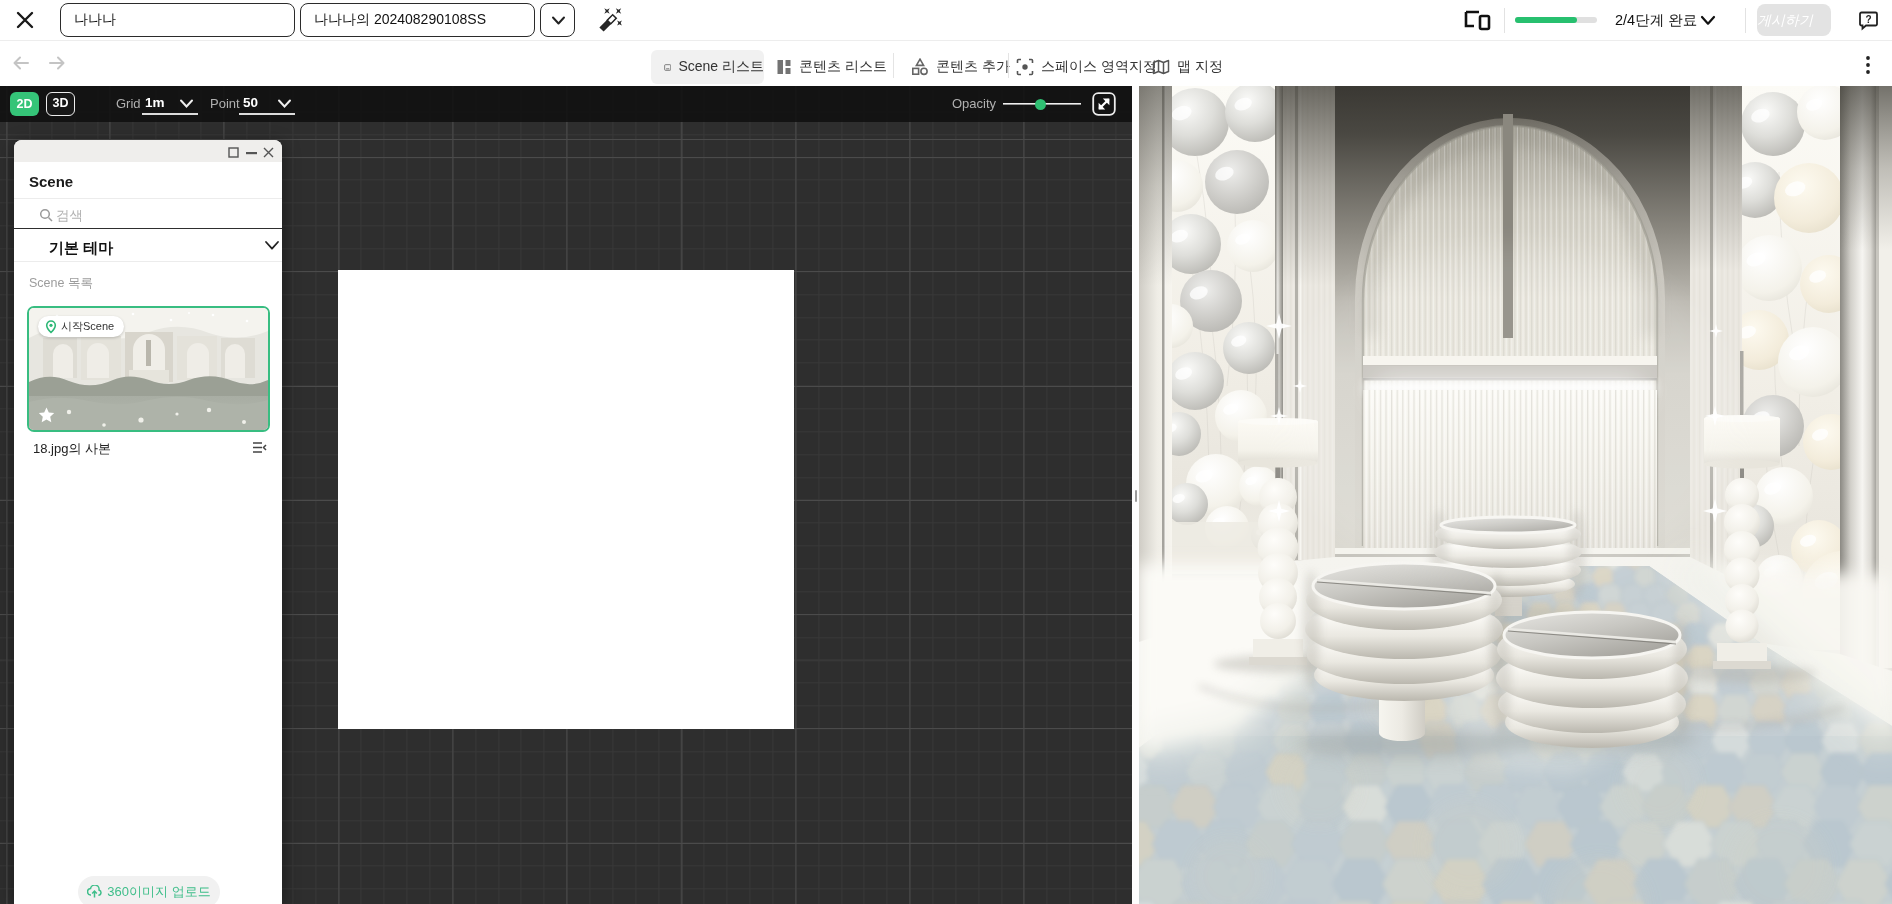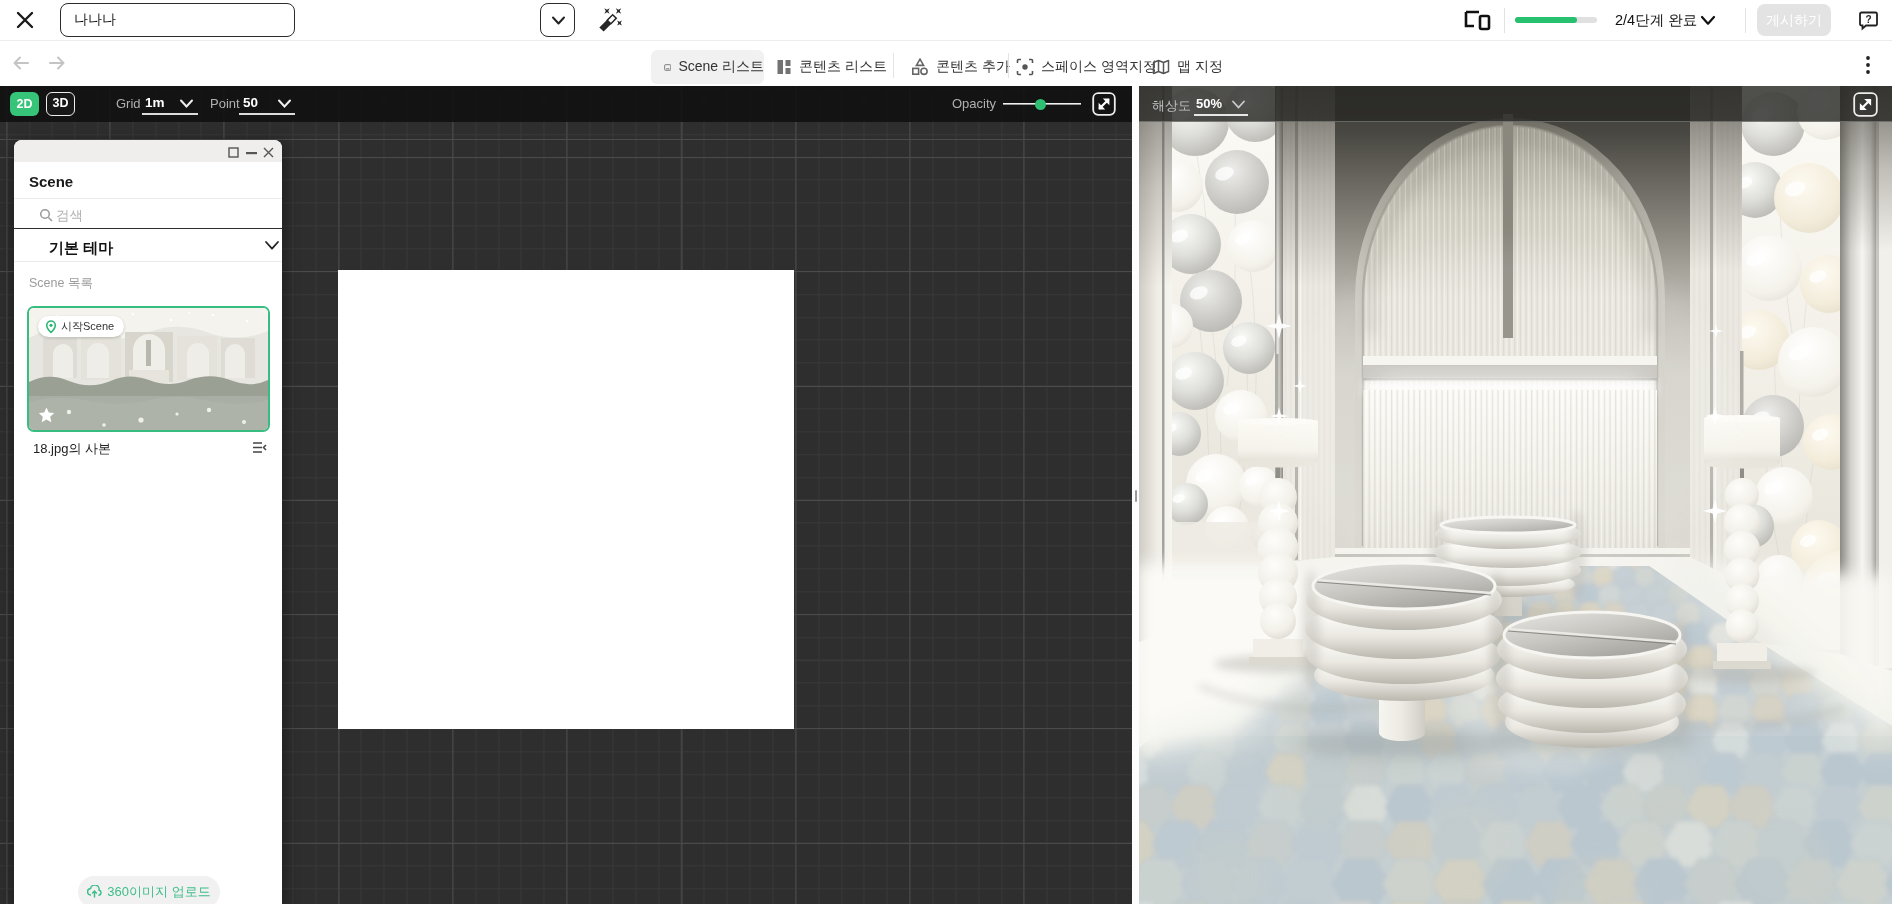--- a/index.html
+++ b/index.html
@@ -10,21 +10,21 @@
 
   
   #hdr { position:absolute; left:0; top:0; width:1892px; height:41px; background:#fff;
          border-bottom:1px solid #ededed; z-index:30; }
   .inp { position:absolute; top:3px; height:34px; border:1.5px solid #2b2b2b; border-radius:8px;
          background:#fff; font-size:14px; color:#111; line-height:31px; padding-left:13px; }
   #ddbtn { position:absolute; left:540px; top:3px; width:35px; height:34px; border:1.5px solid #2b2b2b;
            border-radius:8px; background:#fff; }
   .vdiv { position:absolute; top:8px; width:1px; height:25px; background:#e2e2e2; }
   #pubbtn { position:absolute; left:1757px; top:4px; width:74px; height:32px; background:#e3e3e3;
-            border-radius:8px; color:#fff; font-size:14px; text-align:center; line-height:32px; }
+            border-radius:8px; color:#fff; font-size:14px; line-height:32px;font-style:italic; }
   #progress { position:absolute; left:1515px; top:17px; width:82px; height:6px; background:#e0e0e0; border-radius:3px; }
   #progress > div { width:62px; height:6px; background:#27c06f; border-radius:3px; }
   #steptxt { position:absolute; left:1615px; top:11px; font-size:14.5px; color:#111; }
 
   
   #sub { position:absolute; left:0; top:41px; width:1892px; height:45px; background:#fff; z-index:29; }
   .tab { position:absolute; top:9px; height:34px; border-radius:6px; display:flex; align-items:center;
          font-size:14px; color:#333; white-space:nowrap; overflow:hidden; }
   .tab svg { margin-right:7px; }
 
@@ -61,20 +61,21 @@
 </style>
 </head>
 <body>
 <div id="page">
 
   <div id="hdr">
     <svg class="abs" style="left:14px;top:9px" width="22" height="22" viewBox="0 0 22 22">
       <path d="M4 4 L18 18 M18 4 L4 18" stroke="#1a1a1a" stroke-width="2.4" stroke-linecap="round"></path>
     </svg>
     <div class="inp" style="left:60px;width:235px;">나나나</div>
+    <div class="inp" style="left:300px;width:235px;">나나나의 202408290108SS</div>
     <div id="ddbtn">
       <svg class="abs" style="left:10px;top:11px" width="15" height="11" viewBox="0 0 15 11">
         <path d="M2 2.5 L7.5 8.5 L13 2.5" stroke="#222" stroke-width="2" fill="none" stroke-linecap="round" stroke-linejoin="round"></path>
       </svg>
     </div>
     <svg class="abs" style="left:596px;top:6px" width="30" height="28" viewBox="0 0 30 28">
       <path d="M5.5 23.5 L16.5 12.5" stroke="#262626" stroke-width="6" stroke-linecap="butt"></path>
       <path d="M12.5 16.5 L19 10" stroke="#262626" stroke-width="6.6" stroke-linecap="butt"></path>
       <path d="M13.6 15.4 L17.9 11.1" stroke="#fff" stroke-width="3.6" stroke-linecap="butt"></path>
       <g transform="translate(11,5) rotate(45)">
@@ -1028,32 +1029,18 @@
         <path d="M369 545 L537 558" stroke="#7b7973" stroke-width="1.2" opacity="0.8"></path>
 <path d="M140 227 L142.6 237.4 L153 240 L142.6 242.6 L140 253 L137.4 242.6 L127 240 L137.4 237.4 Z" fill="#ffffff" opacity="0.95"></path>
 <path d="M140 321 L141.8 328.2 L149 330 L141.8 331.8 L140 339 L138.2 331.8 L131 330 L138.2 328.2 Z" fill="#ffffff" opacity="0.95"></path>
 <path d="M140 414 L142.2 422.8 L151 425 L142.2 427.2 L140 436 L137.8 427.2 L129 425 L137.8 422.8 Z" fill="#ffffff" opacity="0.95"></path>
 <path d="M161 293 L162.4 298.6 L168 300 L162.4 301.4 L161 307 L159.6 301.4 L154 300 L159.6 298.6 Z" fill="#ffffff" opacity="0.95"></path>
 <path d="M576 320 L578.0 328.0 L586 330 L578.0 332.0 L576 340 L574.0 332.0 L566 330 L574.0 328.0 Z" fill="#ffffff" opacity="0.95"></path>
 <path d="M576 413 L578.4 422.6 L588 425 L578.4 427.4 L576 437 L573.6 427.4 L564 425 L573.6 422.6 Z" fill="#ffffff" opacity="0.95"></path>
 <path d="M577 238 L578.4 243.6 L584 245 L578.4 246.4 L577 252 L575.6 246.4 L570 245 L575.6 243.6 Z" fill="#ffffff" opacity="0.95"></path>
 <ellipse cx="371" cy="330" rx="230" ry="170" fill="#ffffff" opacity="0.12" filter="url(#b14)"></ellipse>
 </svg>
-    <div id="viewbar">
-      <div class="abs" style="left:13px;top:11px;color:#c2c2c2;">해상도</div>
-      <div class="abs" style="left:57px;top:10px;color:#fff;font-weight:bold;">50%</div>
-      <div class="abs" style="left:55px;top:28px;width:54px;height:1.5px;background:#e6e6e6;"></div>
-      <svg class="abs" style="left:92px;top:14px" width="15" height="10" viewBox="0 0 15 10">
-        <path d="M2 1.5 L7.5 7.5 L13 1.5" stroke="#ccc" stroke-width="1.8" fill="none" stroke-linecap="round"></path>
-      </svg>
-      <svg class="abs" style="left:714px;top:6px" width="25" height="25" viewBox="0 0 25 25">
-        <rect x="1.2" y="1.2" width="22.6" height="22.6" rx="5" fill="none" stroke="#ededed" stroke-width="1.8"></rect>
-        <path d="M7.5 17.5 L17.5 7.5" stroke="#fff" stroke-width="2.2" fill="none"></path>
-        <path d="M11.2 6.9 H18.1 V13.8 Z" fill="#fff"></path>
-        <path d="M13.8 18.1 H6.9 V11.2 Z" fill="#fff"></path>
-      </svg>
-    </div>
   </div>
   <div id="vline">
       <div style="position:absolute;left:2.5px;top:404px;width:2px;height:12px;background:#9a9a9a;border-radius:1px;"></div>
     </div>
 
 </div>
 
 </body></html>

